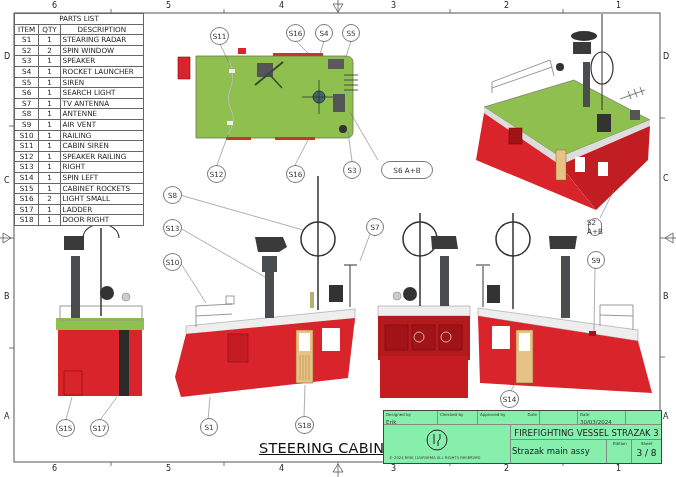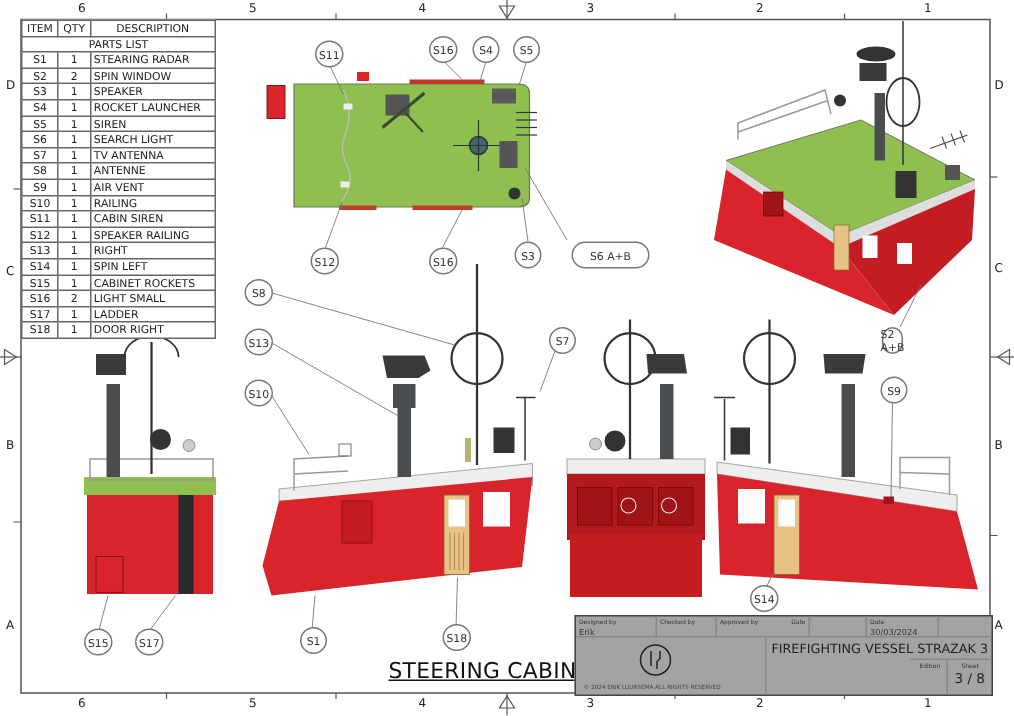--- a/index.html
+++ b/index.html
@@ -2,21 +2,21 @@
 <html><head>
 <meta charset="utf-8">
 <style>
   html,body{margin:0;padding:0;background:#fff;}
   body{width:676px;height:477px;position:relative;overflow:hidden;font-family:"DejaVu Sans",sans-serif;color:#222;}
   .sheet{position:absolute;left:0;top:0;width:676px;height:477px;}
   .parts{position:absolute;left:14px;top:13px;width:130px;border-collapse:collapse;font-size:7.2px;background:#fff;}
   .parts td,.parts th{border:0.8px solid #666;padding:0 2px;height:9.6px;line-height:9.6px;font-weight:normal;white-space:nowrap;}
   .parts .title{text-align:center;}
   .parts td.c{text-align:center;}
-  .tb{position:absolute;left:383px;top:410px;width:277px;height:52px;border:1px solid #444;background:#a3a3a3;font-size:5px;}
+  .tb{position:absolute;left:383px;top:410px;width:277px;height:52px;border:1px solid #444;background:#86efac;font-size:5px;}
   .tb .cell{position:absolute;border-right:0.7px solid #888;border-bottom:0.7px solid #888;box-sizing:border-box;}
   .tb .lbl{position:absolute;left:2px;top:1px;font-size:4px;color:#333;}
   .tb .val{position:absolute;left:2px;top:8px;font-size:5.5px;color:#333;}
   .proj{position:absolute;font-size:8.5px;color:#222;text-align:center;}
   .asm{position:absolute;font-size:8.5px;color:#222;}
   .sheetno{position:absolute;font-size:9px;text-align:center;}
   .copy{position:absolute;font-size:3.8px;color:#444;}
   .bigtitle{position:absolute;left:259px;top:440px;font-size:14.5px;text-decoration:underline;color:#111;letter-spacing:0.2px;}
   .balloon{position:absolute;border:0.8px solid #777;border-radius:50%;background:#fff;font-size:7.2px;color:#333;display:flex;align-items:center;justify-content:center;box-sizing:border-box;height:18px;}
   .zone{position:absolute;font-size:8px;color:#222;}
@@ -237,27 +237,27 @@
 <span class="zone" style="left:4px;top:412px">A</span>
 <span class="zone" style="left:663px;top:52px">D</span>
 <span class="zone" style="left:663px;top:174px">C</span>
 <span class="zone" style="left:663px;top:292px">B</span>
 <span class="zone" style="left:663px;top:412px">A</span>
 
 
 <table class="parts">
   <tbody>
         <tr>
+          <th colspan="3" class="title">PARTS LIST</th>
+        </tr>
+  <tr>
     <th>ITEM</th>
     <th>QTY</th>
     <th>DESCRIPTION</th>
   </tr>
-  <tr>
-          <th colspan="3" class="title">PARTS LIST</th>
-        </tr>
   </tbody>
       <tbody id="parts-body">
         <tr>
           <td class="c">S1</td>
           <td class="c">1</td>
           <td>STEARING RADAR</td>
         </tr>
         <tr>
           <td class="c">S2</td>
           <td class="c">2</td>
@@ -390,20 +390,23 @@
   </div>
   <div class="cell" style="left:242px;top:0;width:35px;height:14px;border-right:none"></div>
   <div class="cell" style="left:0;top:14px;width:127px;height:38px;border-bottom:none">
     <svg width="22" height="22" viewBox="0 0 22 22" style="position:absolute;left:42px;top:4px">
       <circle cx="11" cy="11" r="10" fill="none" stroke="#222" stroke-width="1"></circle>
       <path d="M8 5 V15 M14 5 V10 L12 12 V17" fill="none" stroke="#222" stroke-width="1"></path>
     </svg>
     <span class="copy" style="left:5px;top:30px">© 2024 ERIK LUURSEMA ALL RIGHTS RESERVED</span>
   </div>
   <div class="proj" style="left:128px;top:17px;width:149px">FIREFIGHTING VESSEL STRAZAK 3</div>
+  <div class="cell" style="left:127px;top:28px;width:96px;height:24px;border-bottom:none;border-top:0.7px solid #888">
+    <span class="asm" style="left:1px;top:6px">Strazak main assy</span>
+  </div>
   <div class="cell" style="left:223px;top:28px;width:25px;height:24px;border-bottom:none;border-top:0.7px solid #888">
     <span class="lbl" style="left:6px">Edition</span>
   </div>
   <div class="cell" style="left:248px;top:28px;width:29px;height:24px;border:none;border-top:0.7px solid #888">
     <span class="lbl" style="left:9px">Sheet</span>
     <span class="sheetno" style="left:0;top:8px;width:29px">3 / 8</span>
   </div>
 </div>
 
 </div>

